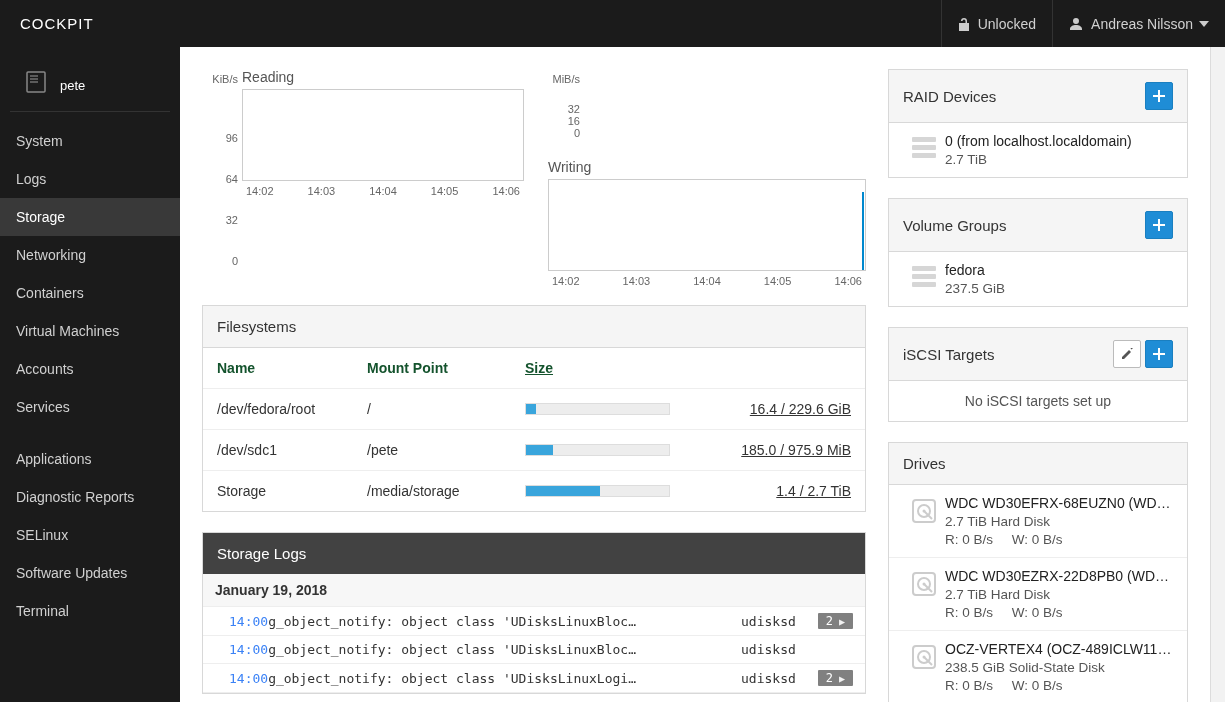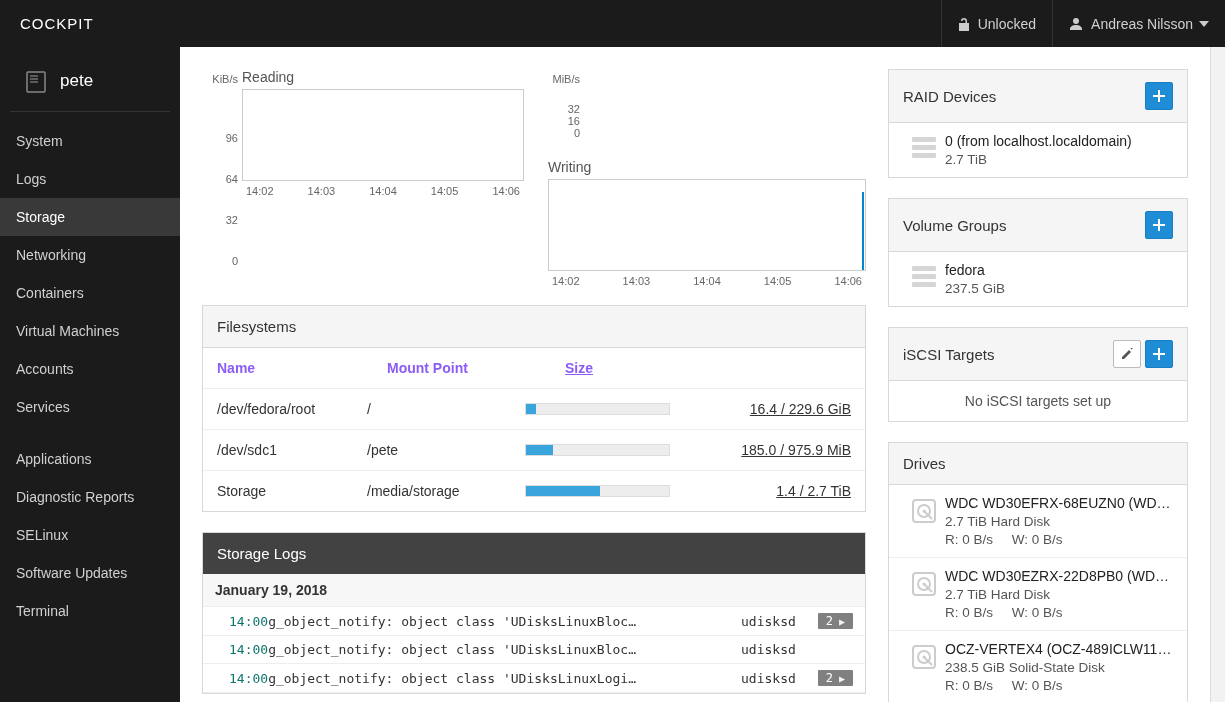--- a/index.html
+++ b/index.html
@@ -53,24 +53,24 @@
 
 .sidebar {
   width: 180px;
   background: #1b1b1b;
   color: #d0d0d0;
   padding-top: 12px;
   overflow-y: auto;
 }
 .side-host {
   display: flex;
-  align-items: flex-start;
+  align-items: flex-end;
   padding: 12px 16px 18px;
   color: #fff;
-  font-size: 17px;
+  font-size: 13px;
   border-bottom: 1px solid #333;
   margin: 0 10px 10px 10px;
 }
 .side-host .srv-icon { margin-right: 14px; color: #777; }
 .side-item {
   padding: 11px 16px;
   cursor: pointer;
   font-size: 14px;
   color: #d0d0d0;
 }
@@ -157,23 +157,22 @@
 }
 .btn-add { background: #1f8dd6; color: #fff; border: 1px solid #1a7fc0; }
 .btn-edit { background: #fff; color: #333; border: 1px solid #bbb; }
 
 
 .tbl-header {
   display: flex;
   padding: 12px 14px;
   font-weight: 600;
   font-size: 14px;
-  color: #8b5cf6;
+  color: #14532d;
   border-bottom: 1px solid #eee;
-  gap: 20px;
 }
 .tbl-row {
   display: flex;
   align-items: center;
   padding: 12px 14px;
   border-bottom: 1px solid #eee;
   font-size: 14px;
   color: #333;
   cursor: pointer;
 }
@@ -206,21 +205,21 @@
 }
 .log-row {
   display: flex;
   align-items: center;
   padding: 6px 12px;
   border-bottom: 1px solid #eee;
   font-family: "Menlo", "Consolas", monospace;
   font-size: 13px;
   color: #333;
 }
-.log-row .time { flex: 0 0 50px; color: #0f766e; padding-left: 14px; }
+.log-row .time { flex: 0 0 50px; color: #3b82f6; padding-left: 14px; }
 .log-row .msg { flex: 1; white-space: nowrap; overflow: hidden; text-overflow: ellipsis; padding-right: 8px; }
 .log-row .svc { flex: 0 0 62px; color: #333; }
 .log-row .badge {
   background: #808080; color: #fff;
   padding: 1px 8px;
   font-size: 12px;
   border-radius: 1px;
   display: inline-flex;
   align-items: center;
 }

